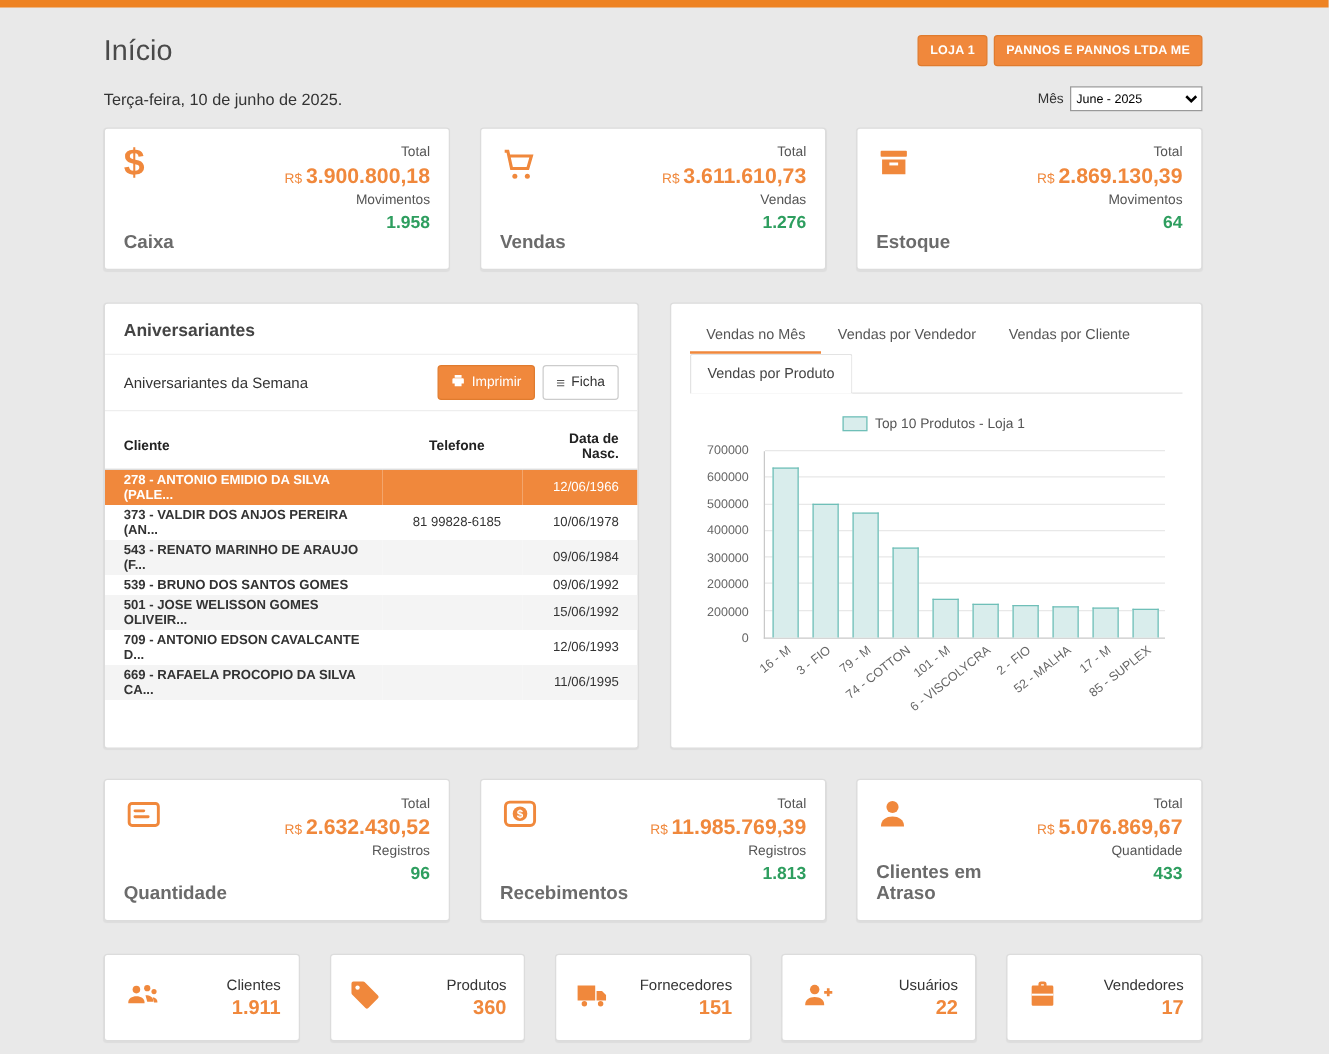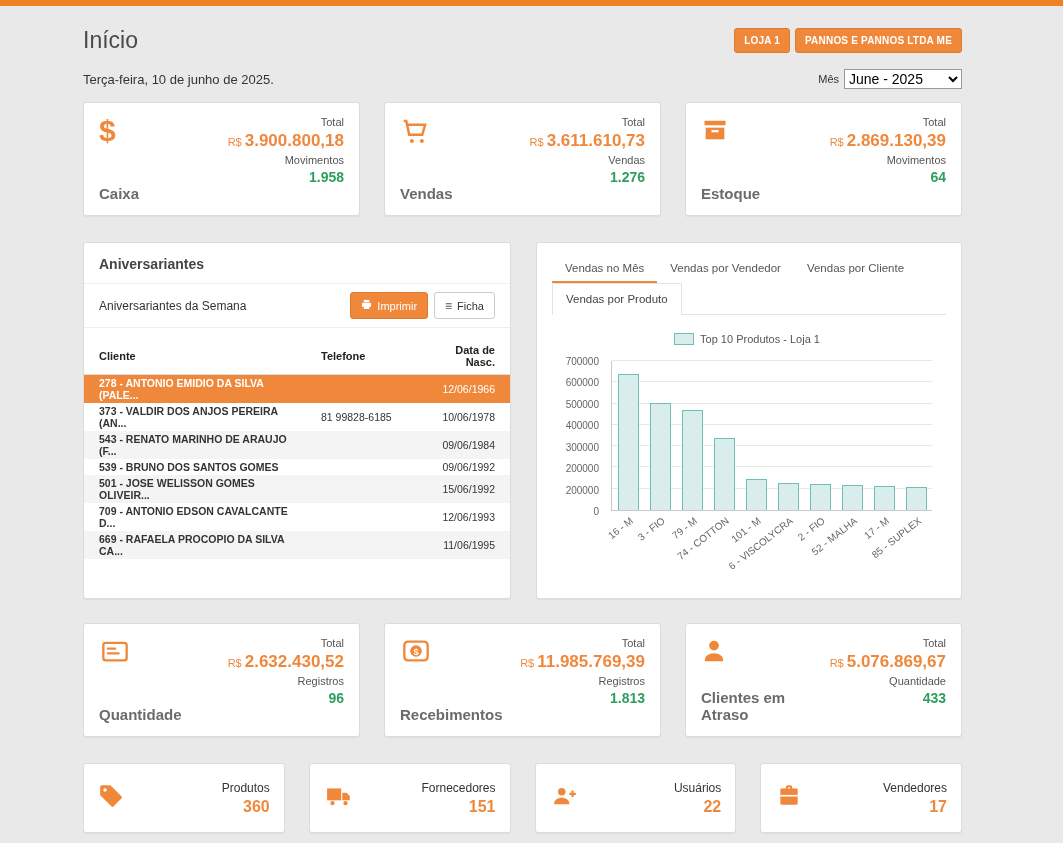--- a/index.html
+++ b/index.html
@@ -17,21 +17,21 @@
 
   
   .header-row{display:flex;justify-content:space-between;align-items:center;margin-top:16px;height:36px;}
   h1{font-size:23px;font-weight:400;color:#4a4a4a;margin:0;}
   .header-buttons{display:flex;gap:5px;}
   .btn-orange{background:var(--accent);color:#fff;font-size:10px;font-weight:bold;padding:6px 9px;border-radius:3px;border:1px solid var(--accent-dark);font-family:inherit;letter-spacing:.2px;cursor:pointer;}
 
   .date-row{display:flex;justify-content:space-between;align-items:center;margin-top:10px;margin-bottom:12px;height:22px;}
   .date-text{font-size:13px;color:#333;}
   .month-picker{display:flex;align-items:center;gap:5px;font-size:11px;}
-  .month-picker select{font-size:14px;width:118px;height:20px;border:1px solid #999;background:#fff;font-family:inherit;}
+  .month-picker select{font-size:10px;width:106px;height:20px;border:1px solid #999;background:#fff;font-family:inherit;}
 
   
   .cards-row{display:flex;gap:24px;margin-bottom:26px;}
   .stat-card{flex:1;background:#fff;border:1px solid #dcdcdc;border-radius:3px;padding:13px 15px;display:flex;justify-content:space-between;height:114px;box-shadow:0 1px 1px rgba(0,0,0,.05);}
   .stat-left{display:flex;flex-direction:column;justify-content:space-between;}
   .stat-icon{color:var(--accent);line-height:1;}
   .stat-icon.dollar{font-size:30px;font-weight:bold;}
   .stat-name{font-size:15px;font-weight:bold;color:#6b6b6b;}
   .stat-right{text-align:right;display:flex;flex-direction:column;gap:3px;}
   .small-label{font-size:11px;color:#555;}
@@ -50,21 +50,21 @@
   .bday-sub{font-size:12px;color:#333;}
   .toolbar-buttons{display:flex;gap:6px;}
   .btn-print{background:var(--accent);color:#fff;font-size:11px;padding:6px 10px;border-radius:3px;border:1px solid var(--accent-dark);display:flex;gap:5px;align-items:center;font-family:inherit;cursor:pointer;}
   .btn-ficha{background:#fff;color:#333;font-size:11px;padding:6px 10px;border-radius:3px;border:1px solid #ccc;display:flex;gap:5px;align-items:center;font-family:inherit;cursor:pointer;}
   .ficha-icon{font-size:12px;line-height:1;color:#555;}
 
   .bday-table{width:100%;border-collapse:collapse;font-size:10.5px;margin-top:10px;}
   .bday-table th{text-align:left;padding:6px 15px;font-size:11px;color:#222;border-bottom:1px solid #ddd;font-weight:bold;}
   .bday-table td{padding:2px 15px;color:#333;}
   .bday-table .c-name{font-weight:bold;}
-  .bday-table .col-tel{text-align:left;width:112px;padding-right:8px;}
+  .bday-table .col-tel{text-align:center;width:112px;padding-right:8px;}
   .bday-table .col-date{text-align:right;width:92px;}
   .bday-table tbody tr:nth-child(odd){background:#f4f4f4;}
   .bday-table tbody tr.active-row{background:var(--accent);color:#fff;}
   .bday-table tbody tr.active-row td{color:#fff;}
 
   
   .tabs{display:flex;flex-wrap:wrap;border-bottom:1px solid #e3e3e3;}
   .tab{padding:9px 13px;font-size:11.5px;color:#555;cursor:pointer;white-space:nowrap;}
   .tab-underline{box-shadow:inset 0 -2px 0 var(--accent);}
   .tab-active{border:1px solid #e3e3e3;border-bottom-color:#fff;margin-bottom:-1px;background:#fff;border-radius:2px 2px 0 0;color:#444;}
@@ -363,20 +363,36 @@
         <span class="total-value"><span class="currency">R$</span><span>5.076.869,67</span></span>
         <span class="small-label">Quantidade</span>
         <span class="count-value">433</span>
       </div>
     </div>
   </div>
 
   <div class="summary-row">
     <div class="summary-card">
       <span class="sum-icon">
+        <svg width="32" height="26" viewBox="0 0 24 24" fill="currentColor">
+            <circle cx="7.5" cy="8" r="2.8"></circle>
+            <path d="M1.5 17.5c0-3 2.7-4.6 6-4.6s6 1.6 6 4.6v.5h-12z"></path>
+            <circle cx="15.5" cy="7" r="2.3"></circle>
+            <path d="M14.2 12.2c3-.1 5.8 1.3 5.8 4.3v.5h-4.5"></path>
+            <circle cx="20.5" cy="9.5" r="1.9"></circle>
+            <path d="M19.5 13.6c2 .2 3.5 1.4 3.5 3.4v.5h-2.5"></path>
+          </svg>
+      </span>
+      <div class="sum-right">
+        <div class="sum-label">Clientes</div>
+        <div class="sum-value">1.911</div>
+      </div>
+    </div>
+    <div class="summary-card">
+      <span class="sum-icon">
         <svg width="26" height="26" viewBox="0 0 24 24" fill="currentColor">
             <path d="M21.6 12.3l-9.9-9.9A1.5 1.5 0 0 0 10.6 2H3.5A1.5 1.5 0 0 0 2 3.5v7.1c0 .4.16.78.44 1.06l9.9 9.9a1.5 1.5 0 0 0 2.12 0l7.14-7.14a1.5 1.5 0 0 0 0-2.12z"></path>
             <circle cx="6.5" cy="6.5" r="1.6" fill="#fff"></circle>
           </svg>
       </span>
       <div class="sum-right">
         <div class="sum-label">Produtos</div>
         <div class="sum-value">360</div>
       </div>
     </div>

